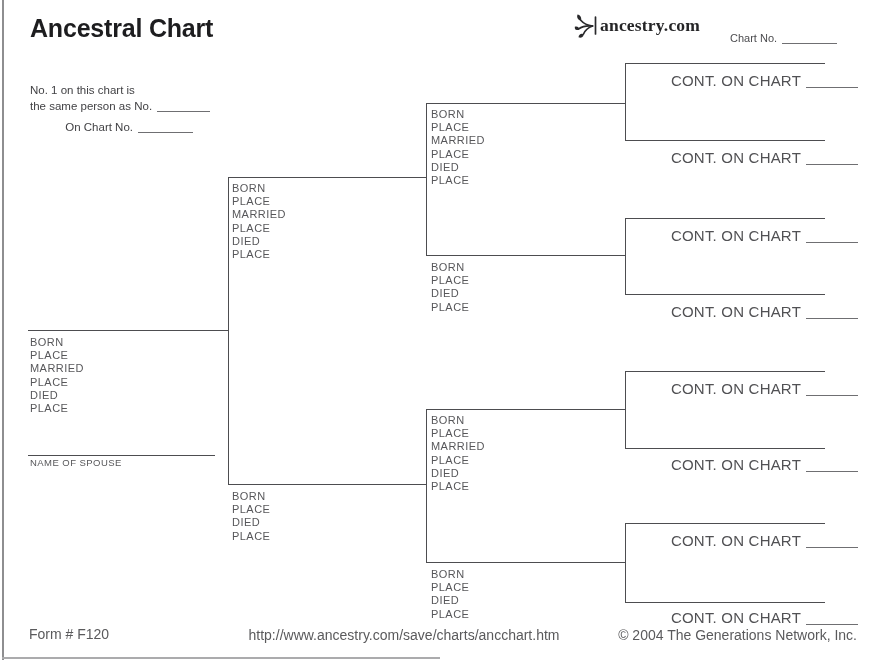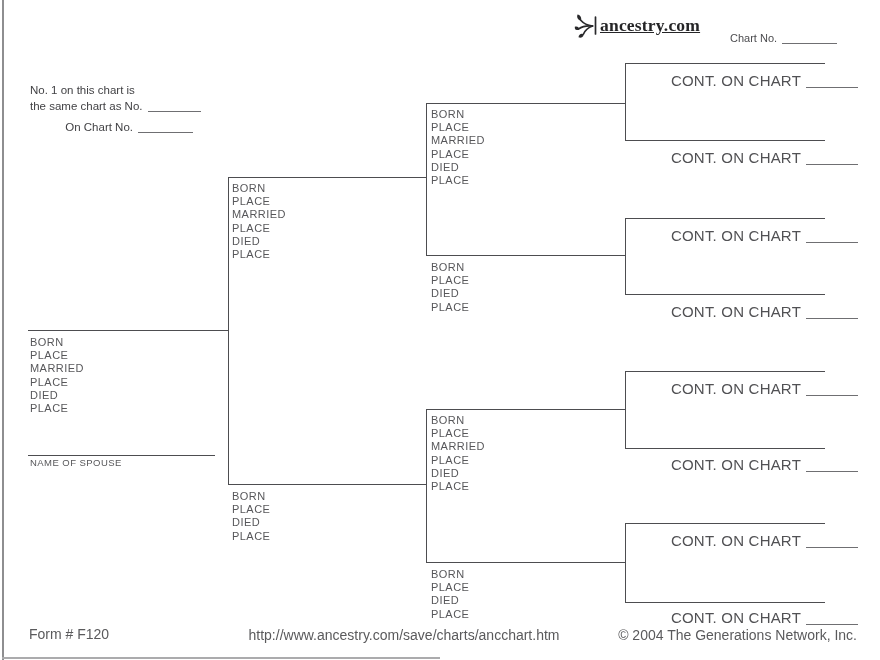--- a/index.html
+++ b/index.html
@@ -12,21 +12,21 @@
   .edge-bottom{position:absolute;left:2px;top:657px;width:438px;height:2px;background:#ababad;}
 
   .title{
     position:absolute;left:30px;top:14px;margin:0;
     font-size:25px;font-weight:700;letter-spacing:-0.2px;color:#1d1d1f;
   }
   .logo{position:absolute;left:574px;top:12px;display:flex;align-items:center;}
   .logo svg{display:block;}
   .logo-text{
     font-family:"Liberation Serif","DejaVu Serif",serif;
-    font-size:17.5px;font-weight:600;color:#252527;letter-spacing:0.2px;margin-left:1px;text-decoration:underline;
+    font-size:17.5px;font-weight:600;color:#252527;letter-spacing:0.2px;margin-left:1px;
   }
   .chartno{position:absolute;left:730px;top:32px;font-size:11px;color:#4c4c4f;white-space:nowrap;}
 
   .instr{position:absolute;left:30px;top:82px;font-size:11.5px;line-height:16px;color:#424245;}
   .onchart{position:absolute;left:30px;top:121px;width:163px;text-align:right;font-size:11.5px;color:#424245;white-space:nowrap;}
 
   .blank{display:inline-block;border-bottom:1px solid #6f6f72;height:10px;vertical-align:-2px;margin-left:5px;}
   .w53{width:53px;} .w55{width:55px;} .w52{width:52px;}
 
   .hl{position:absolute;height:1px;background:#4d4d50;}
@@ -43,20 +43,21 @@
   .f-right{right:23px;top:627px;}
 </style>
 </head>
 <body>
 
 <div class="page">
 
   <div class="edge-left"></div>
   <div class="edge-bottom"></div>
 
+  <h1 class="title">Ancestral Chart</h1>
 
   <div class="logo">
     <svg width="25" height="27" viewBox="0 0 25 27">
       <g fill="none" stroke="#29292b" stroke-width="1.7" stroke-linecap="round">
         <path d="M21.5 5 v17"></path>
         <path d="M18.5 14 C14 13.5 9.5 11.5 6.5 8"></path>
         <path d="M18.5 14 C13.5 13.5 8 14.5 4.5 17"></path>
         <path d="M18.5 14 C14.5 15.5 11 18.5 9.5 22"></path>
       </g>
       <g fill="#29292b">
@@ -67,21 +68,21 @@
     </svg>
     <span class="logo-text">ancestry.com</span>
   </div>
 
   <div class="chartno">
     <span>Chart No.</span><span class="blank w55"></span>
   </div>
 
   <div class="instr">
     <div>No. 1 on this chart is</div>
-    <div><span>the same chart as No.</span><span class="blank w53"></span></div>
+    <div><span>the same person as No.</span><span class="blank w53"></span></div>
   </div>
   <div class="onchart">
     <span>On Chart No.</span><span class="blank w55"></span>
   </div>
 
   <div class="hl" style="left:28px;top:330px;width:200px;"></div>
   <div class="hl" style="left:28px;top:455px;width:187px;"></div>
   <div class="hl" style="left:228px;top:177px;width:198px;"></div>
   <div class="hl" style="left:228px;top:484px;width:198px;"></div>
   <div class="vl" style="left:228px;top:177px;height:308px;"></div>

